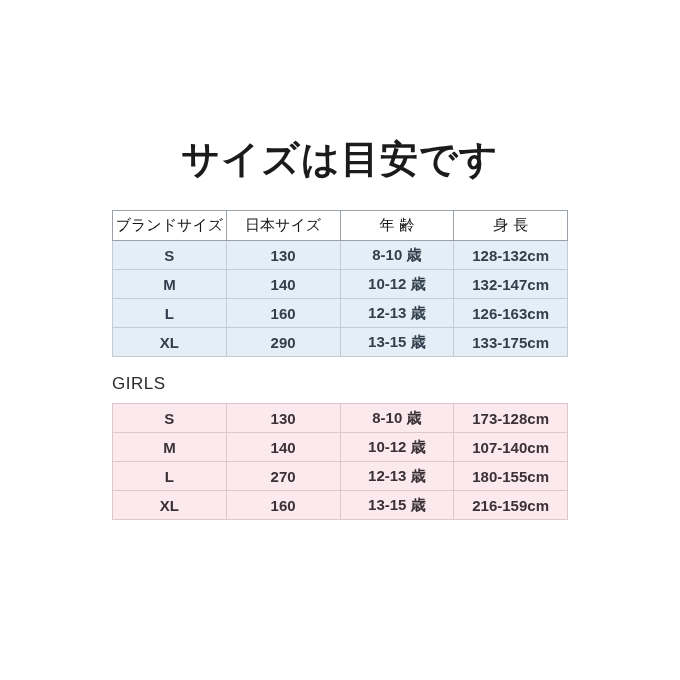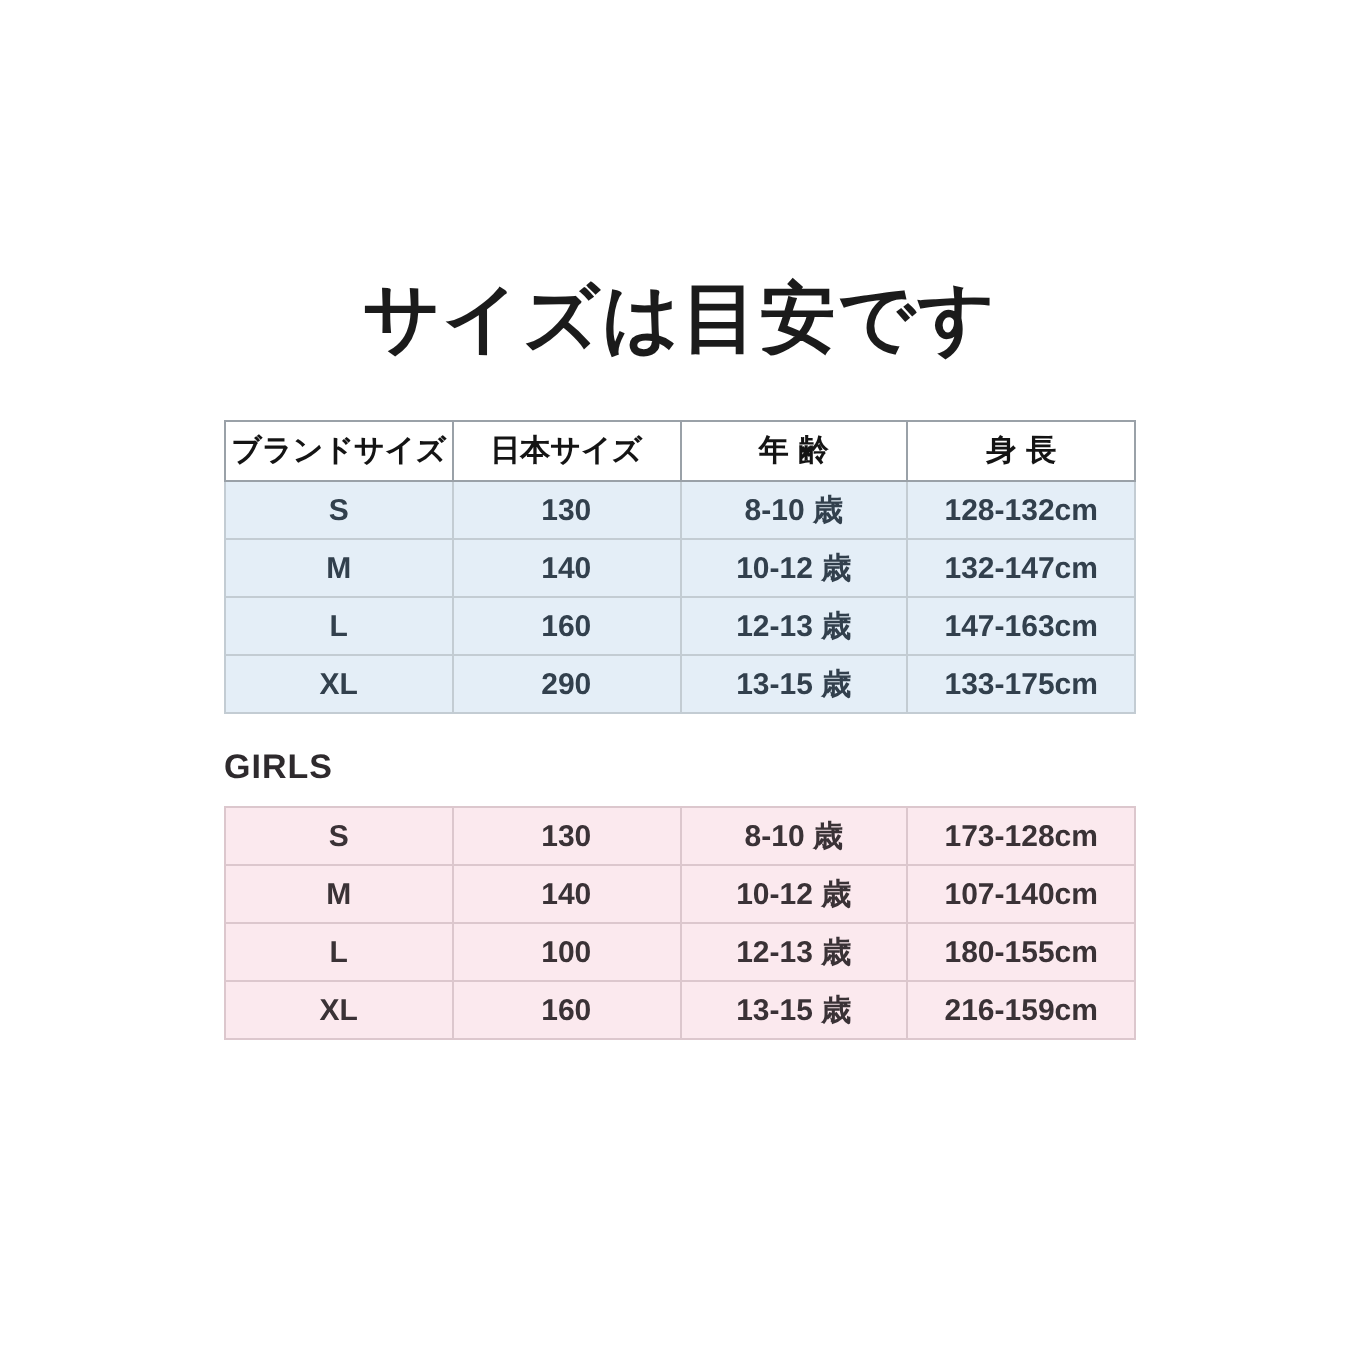--- a/index.html
+++ b/index.html
@@ -34,21 +34,21 @@
     border-collapse: collapse;
     table-layout: fixed;
   }
   table.boys { top: 210px; border: 1px solid var(--boys-outer-border, #97a0a7); }
   table.girls { top: 403px; border: 1px solid var(--girls-outer-border, #a99da2); }
   .size-table th {
     height: 30px;
     background: var(--header-bg, #ffffff);
     border: 1px solid var(--header-border, #9aa1a8);
     font-size: 15px;
-    font-weight: bold;
+    font-weight: normal;
     color: var(--header-text, #141414);
     text-align: center;
     padding: 0;
   }
   
   .size-table th.spaced { letter-spacing: 5px; padding-left: 5px; }
   .size-table td {
     height: 29px;
     font-size: 15px;
     font-weight: bold;
@@ -63,21 +63,21 @@
   table.girls td {
     background: var(--girls-row-bg, #fbe9ee);
     border: 1px solid var(--girls-border, #dcc7cd);
     color: var(--girls-cell-text, #3a3236);
   }
   .girls-label {
     position: absolute;
     left: 112px;
     top: 374px;
     font-size: 17px;
-    font-weight: bold;
+    font-weight: normal;
     letter-spacing: 0.5px;
     color: var(--girls-label-color, #2e2a2d);
   }
   .note {
     position: absolute;
     left: 110px;
     top: 533px;
     margin: 0;
     font-size: 20px;
     font-weight: bold;
@@ -110,21 +110,21 @@
       <tr>
         <td>M</td>
         <td>140</td>
         <td>10-12 歳</td>
         <td>132-147cm</td>
       </tr>
       <tr>
         <td>L</td>
         <td>160</td>
         <td>12-13 歳</td>
-        <td>147-163cm</td>
+        <td>126-163cm</td>
       </tr>
       <tr>
         <td>XL</td>
         <td>290</td>
         <td>13-15 歳</td>
         <td>133-175cm</td>
       </tr>
     </tbody>
   </table>
 
@@ -139,21 +139,21 @@
         <td>173-128cm</td>
       </tr>
       <tr>
         <td>M</td>
         <td>140</td>
         <td>10-12 歳</td>
         <td>107-140cm</td>
       </tr>
       <tr>
         <td>L</td>
-        <td>100</td>
+        <td>270</td>
         <td>12-13 歳</td>
         <td>180-155cm</td>
       </tr>
       <tr>
         <td>XL</td>
         <td>160</td>
         <td>13-15 歳</td>
         <td>216-159cm</td>
       </tr>
     </tbody>

